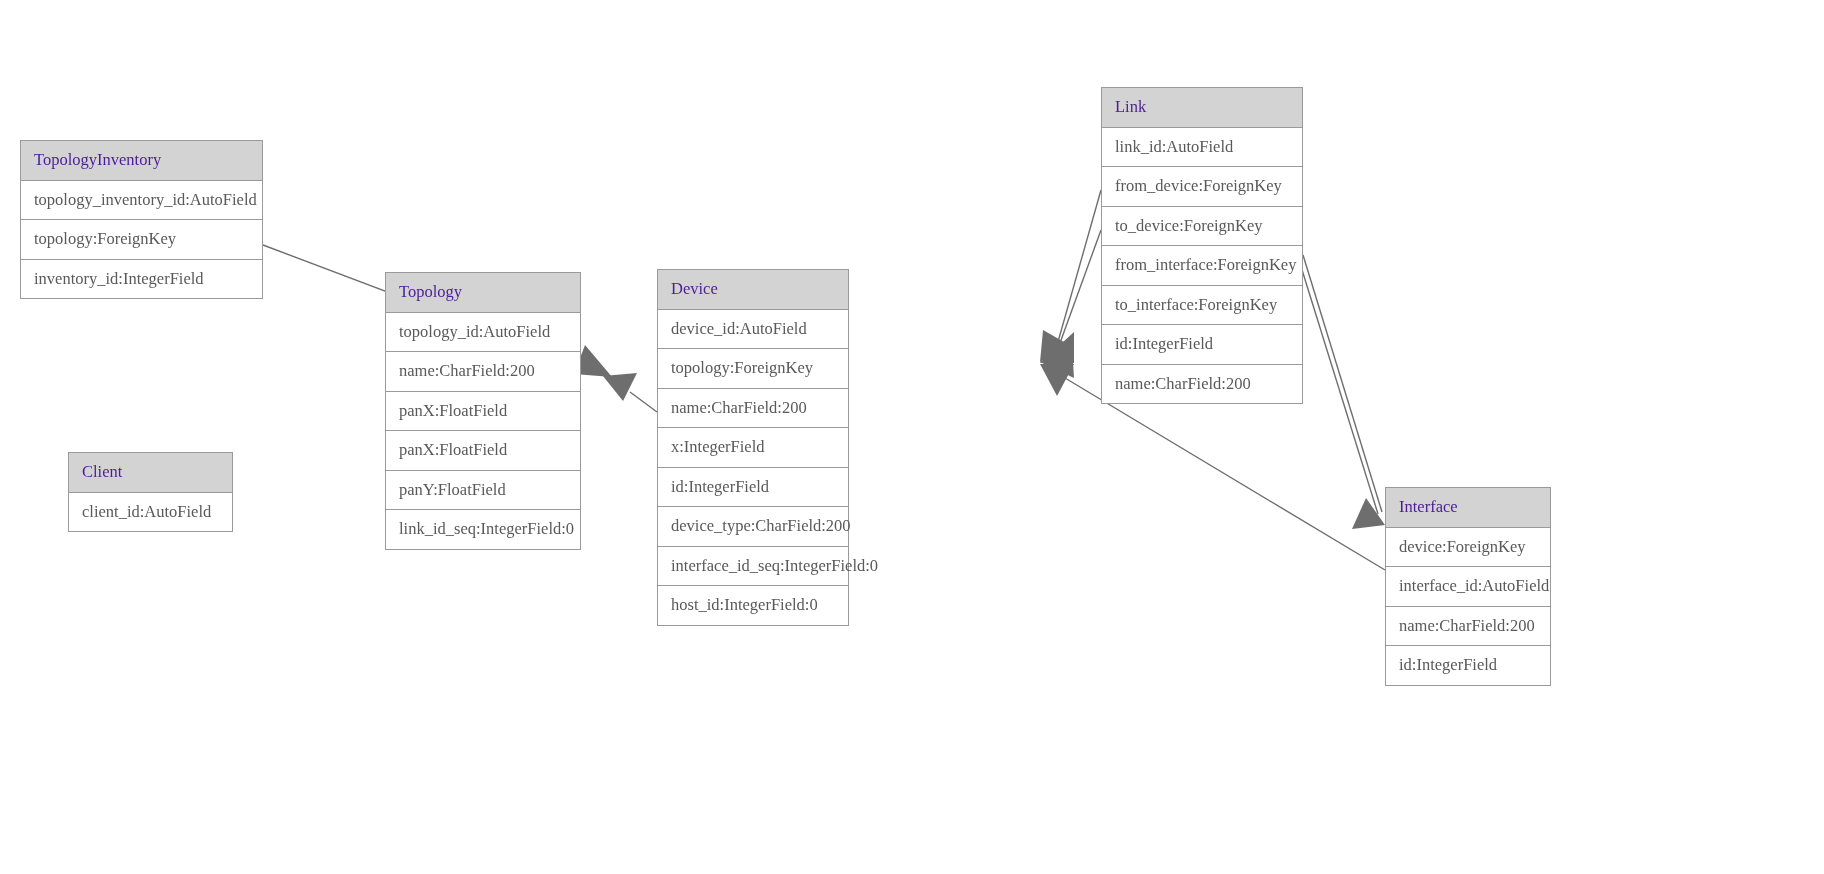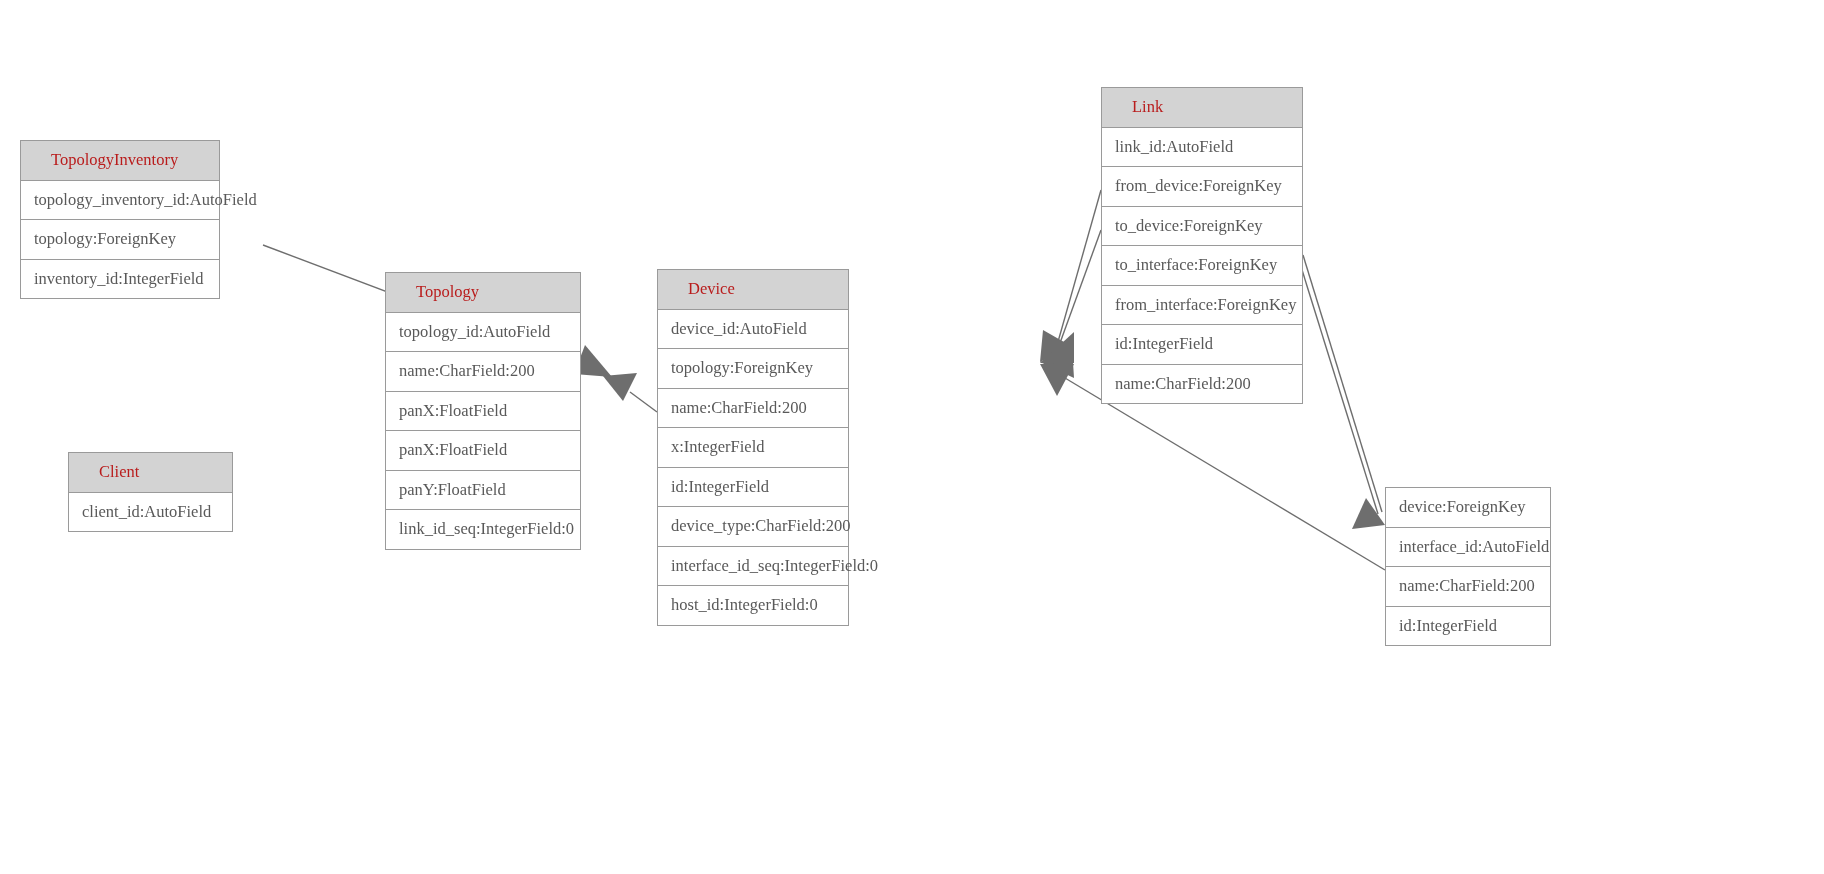--- a/index.html
+++ b/index.html
@@ -26,24 +26,24 @@
   .entity {
     position: absolute;
     background: #ffffff;
     border: 1px solid #9a9a9a;
     box-sizing: border-box;
     z-index: 2;
   }
   .entity-header {
     background: #d3d3d3;
     border-bottom: 1px solid #9a9a9a;
-    color: #b91c1c;
+    color: #4c1d95;
     font-size: 16.5px;
     line-height: 1;
-    padding: 11px 0 11px 30px;
+    padding: 11px 0 11px 13px;
     box-sizing: border-box;
     white-space: nowrap;
   }
   .entity-fields {
     display: block;
   }
   .field-row {
     border-bottom: 1px solid #9a9a9a;
     color: #595959;
     font-size: 16.5px;
@@ -96,21 +96,21 @@
       <line x1="1303" y1="255" x2="1382" y2="512" stroke="#6e6e6e" stroke-width="1.4"></line>
     </g>
 
     <g>
       <line x1="1298" y1="257" x2="1378" y2="514" stroke="#6e6e6e" stroke-width="1.4"></line>
       <polygon points="1385,525 1352,529 1366,498" fill="#6e6e6e"></polygon>
     </g>
 
   </svg>
 
-  <div class="entity" style="left:20px; top:140px; width:200px;">
+  <div class="entity" style="left:20px; top:140px; width:243px;">
     <div class="entity-header">TopologyInventory</div>
     <div class="entity-fields">
       <div class="field-row">topology_inventory_id:AutoField</div>
       <div class="field-row">topology:ForeignKey</div>
       <div class="field-row">inventory_id:IntegerField</div>
     </div>
   </div>
 
   <div class="entity" style="left:68px; top:452px; width:165px;">
     <div class="entity-header">Client</div>
@@ -144,28 +144,29 @@
       <div class="field-row">host_id:IntegerField:0</div>
     </div>
   </div>
 
   <div class="entity" style="left:1101px; top:87px; width:202px;">
     <div class="entity-header">Link</div>
     <div class="entity-fields">
       <div class="field-row">link_id:AutoField</div>
       <div class="field-row">from_device:ForeignKey</div>
       <div class="field-row">to_device:ForeignKey</div>
+      <div class="field-row">from_interface:ForeignKey</div>
       <div class="field-row">to_interface:ForeignKey</div>
-      <div class="field-row">from_interface:ForeignKey</div>
       <div class="field-row">id:IntegerField</div>
       <div class="field-row">name:CharField:200</div>
     </div>
   </div>
 
   <div class="entity" style="left:1385px; top:487px; width:166px;">
+    <div class="entity-header">Interface</div>
     <div class="entity-fields">
       <div class="field-row">device:ForeignKey</div>
       <div class="field-row">interface_id:AutoField</div>
       <div class="field-row">name:CharField:200</div>
       <div class="field-row">id:IntegerField</div>
     </div>
   </div>
 
 </div>
 

